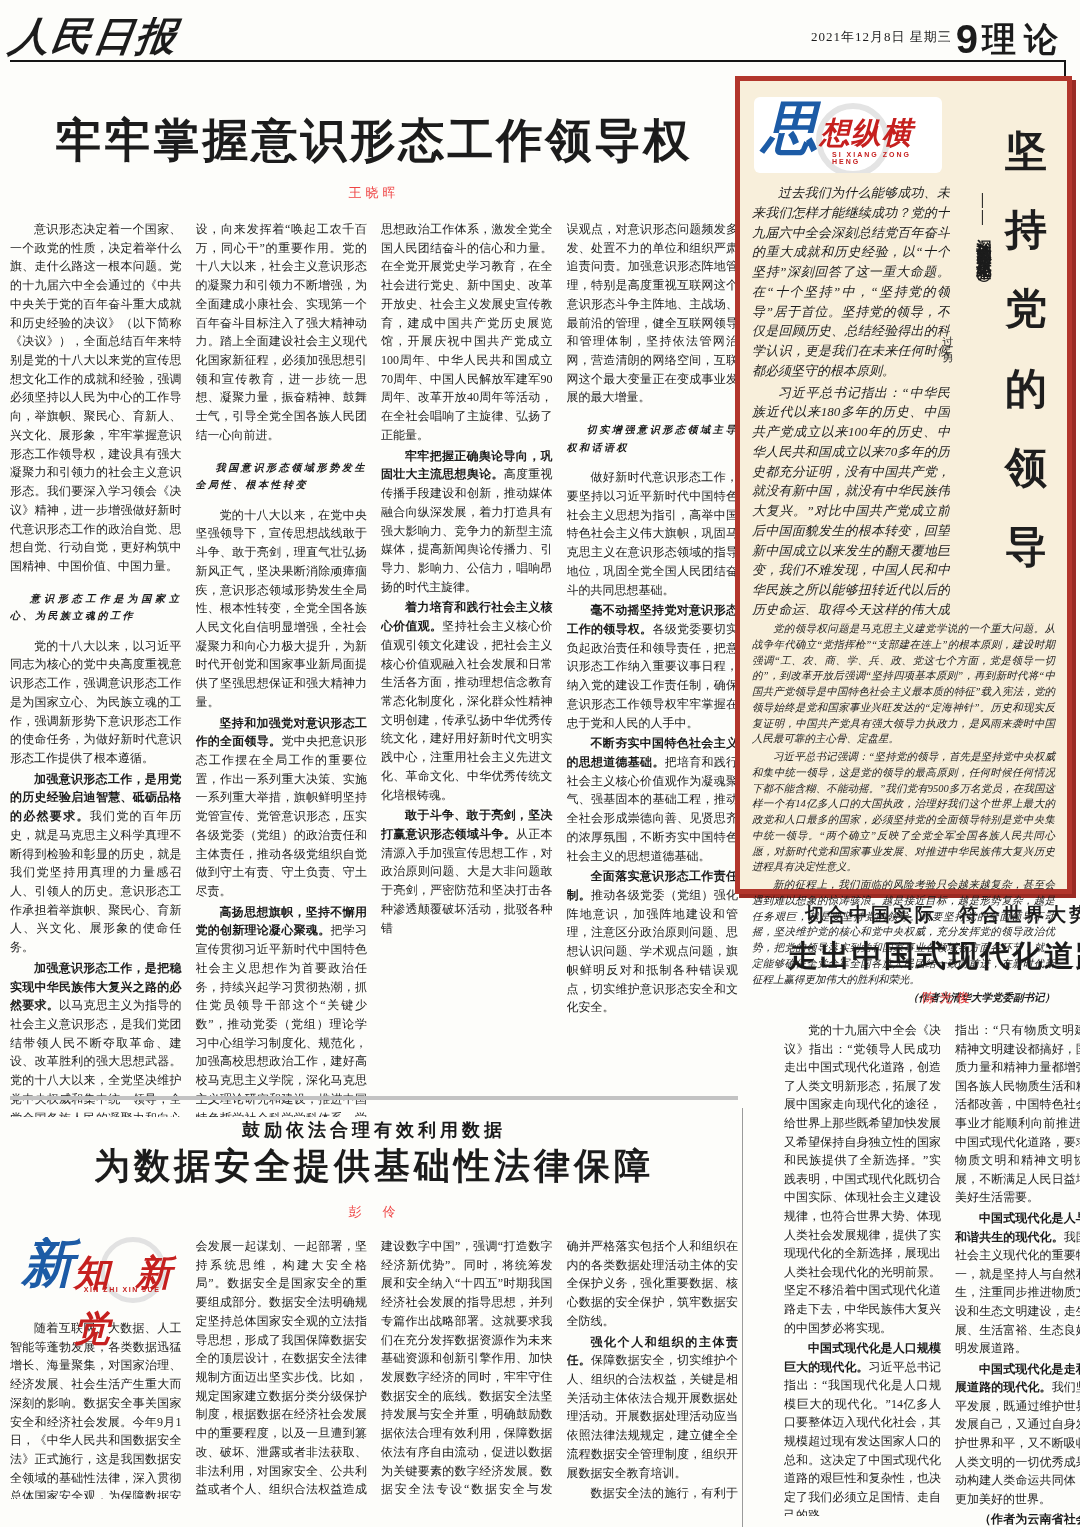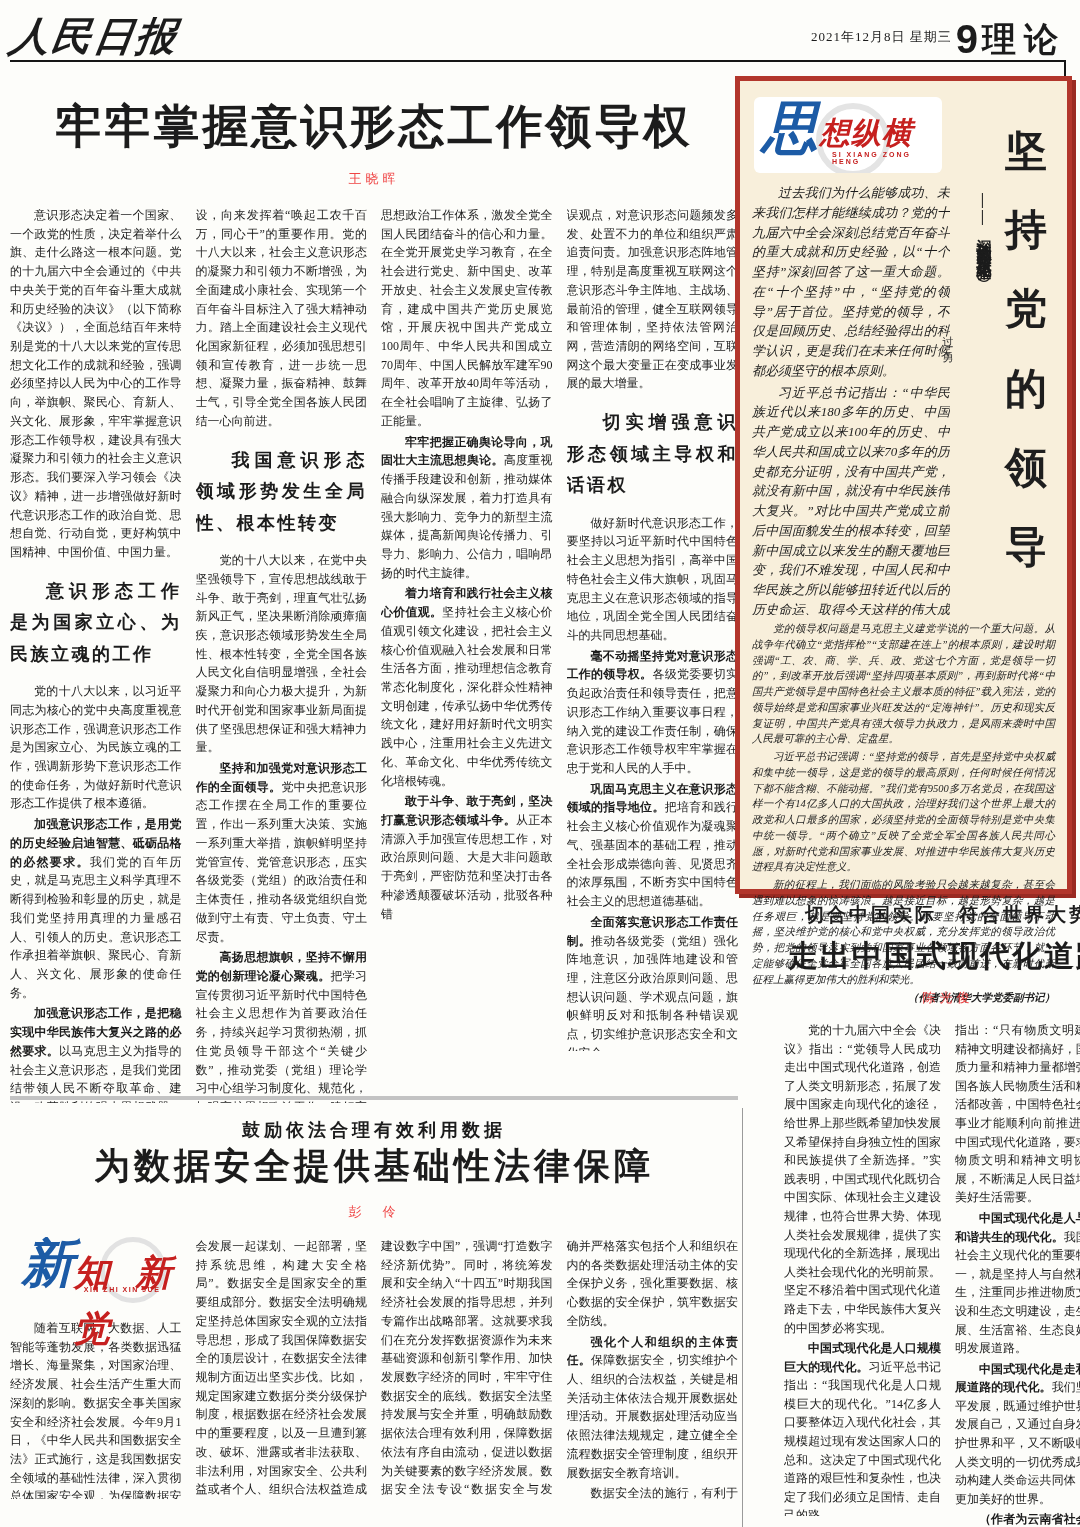--- a/index.html
+++ b/index.html
@@ -17,31 +17,31 @@
                 font-size:40px; letter-spacing:2px; transform:skewX(-8deg); line-height:1; }
   .mast-right { display:flex; align-items:center; gap:4px; }
   .mast-date { font-size:13px; letter-spacing:1px; padding-bottom:4px; }
   .mast-pageno { font-family:"Liberation Sans", sans-serif; font-size:40px; font-weight:700; line-height:.85; }
   .mast-section { font-family:"Liberation Sans", sans-serif; font-size:34px; font-weight:900;
                   letter-spacing:8px; line-height:.9; }
 
   
   .main-article { position:absolute; left:10px; top:92px; width:728px; height:1000px; }
   .main-headline { text-align:center; font-family:"Liberation Sans", sans-serif;
-                   font-weight:900; font-size:46px; letter-spacing:3px; margin-top:4px; }
+                   font-weight:900; font-size:46px; letter-spacing:3px; margin-top:18px; }
   .byline { text-align:center; font-size:13px; letter-spacing:4px; margin-top:12px; color:#ef4444; }
   .cols { display:flex; gap:14px; margin-top:18px; }
   .col { width:171.5px; font-size:12px; line-height:1.56; text-align:justify; overflow:hidden; }
   .col-h1, .col-h2 { height:897px; }
   .col-h3, .col-h4 { height:845px; }
   .para { text-indent:2em; margin-bottom:2px; }
   .para.noind { text-indent:0; }
   .para b { font-weight:700; }
-  .col-subhead { font-family:"Liberation Sans", sans-serif; font-weight:700; font-size:18px;
-                 line-height:1.75; letter-spacing:2.5px; text-indent:2em; margin:14px 0 12px; }
+  .col-subhead { font-family:"Liberation Sans", sans-serif; font-weight:700; font-size:10px;
+                 line-height:1.75; letter-spacing:2.5px; text-indent:2em; margin:14px 0 12px;font-style:italic; }
   .banner { position:absolute; left:342px; top:952px; width:360px; height:37px;
             display:flex; align-items:center; justify-content:center; }
   .banner-inner { width:100%; height:100%; background:#e60012; color:#fff;
                   font-family:"Liberation Sans", sans-serif; font-weight:700; font-size:21px;
                   letter-spacing:1px; display:flex; align-items:center; justify-content:center; }
   .gray-rule { position:absolute; left:10px; top:1096px; width:728px; height:4px; background:#c3c3c3; }
   .v-rule { position:absolute; left:742px; top:1108px; width:1px; height:419px; background:#9a9a9a; }
 
   
   .sx-box { position:absolute; left:735px; top:76px; width:337px; height:818px;
@@ -134,21 +134,21 @@
           <p class="para noind">思想政治工作体系，激发全党全国人民团结奋斗的信心和力量。在全党开展党史学习教育，在全社会进行党史、新中国史、改革开放史、社会主义发展史宣传教育，建成中国共产党历史展览馆，开展庆祝中国共产党成立100周年、中华人民共和国成立70周年、中国人民解放军建军90周年、改革开放40周年等活动，在全社会唱响了主旋律、弘扬了正能量。</p>
           <p class="para"><b>牢牢把握正确舆论导向，巩固壮大主流思想舆论。</b>高度重视传播手段建设和创新，推动媒体融合向纵深发展，着力打造具有强大影响力、竞争力的新型主流媒体，提高新闻舆论传播力、引导力、影响力、公信力，唱响昂扬的时代主旋律。</p>
           <p class="para"><b>着力培育和践行社会主义核心价值观。</b>坚持社会主义核心价值观引领文化建设，把社会主义核心价值观融入社会发展和日常生活各方面，推动理想信念教育常态化制度化，深化群众性精神文明创建，传承弘扬中华优秀传统文化，建好用好新时代文明实践中心，注重用社会主义先进文化、革命文化、中华优秀传统文化培根铸魂。</p>
           <p class="para"><b>敢于斗争、敢于亮剑，坚决打赢意识形态领域斗争。</b>从正本清源入手加强宣传思想工作，对政治原则问题、大是大非问题敢于亮剑，严密防范和坚决打击各种渗透颠覆破坏活动，批驳各种错</p>
         </div>
       <div class="col col-h4">
           <p class="para noind">误观点，对意识形态问题频发多发、处置不力的单位和组织严肃追责问责。加强意识形态阵地管理，特别是高度重视互联网这个意识形态斗争主阵地、主战场、最前沿的管理，健全互联网领导和管理体制，坚持依法管网治网，营造清朗的网络空间，互联网这个最大变量正在变成事业发展的最大增量。</p>
           <p class="col-subhead">切实增强意识形态领域主导权和话语权</p>
           <p class="para">做好新时代意识形态工作，要坚持以习近平新时代中国特色社会主义思想为指引，高举中国特色社会主义伟大旗帜，巩固马克思主义在意识形态领域的指导地位，巩固全党全国人民团结奋斗的共同思想基础。</p>
           <p class="para"><b>毫不动摇坚持党对意识形态工作的领导权。</b>各级党委要切实负起政治责任和领导责任，把意识形态工作纳入重要议事日程，纳入党的建设工作责任制，确保意识形态工作领导权牢牢掌握在忠于党和人民的人手中。</p>
-          <p class="para"><b>巩固马克思主义在意识形态领域的指导地位。</b>把培育和践行社会主义核心价值观作为凝魂聚气、强基固本的基础工程，推动全社会形成崇德向善、见贤思齐的浓厚氛围，不断夯实中国特色社会主义的思想道德基础。</p>
+          <p class="para"><b>不断夯实中国特色社会主义的思想道德基础。</b>把培育和践行社会主义核心价值观作为凝魂聚气、强基固本的基础工程，推动全社会形成崇德向善、见贤思齐的浓厚氛围，不断夯实中国特色社会主义的思想道德基础。</p>
           <p class="para"><b>全面落实意识形态工作责任制。</b>推动各级党委（党组）强化阵地意识，加强阵地建设和管理，注意区分政治原则问题、思想认识问题、学术观点问题，旗帜鲜明反对和抵制各种错误观点，切实维护意识形态安全和文化安全。</p>
         </div>
     </div>
   </div>
 
   <div class="gray-rule"></div>
   <div class="v-rule"></div>
 
   <div class="sx-box">
     <div class="sx-logo">

